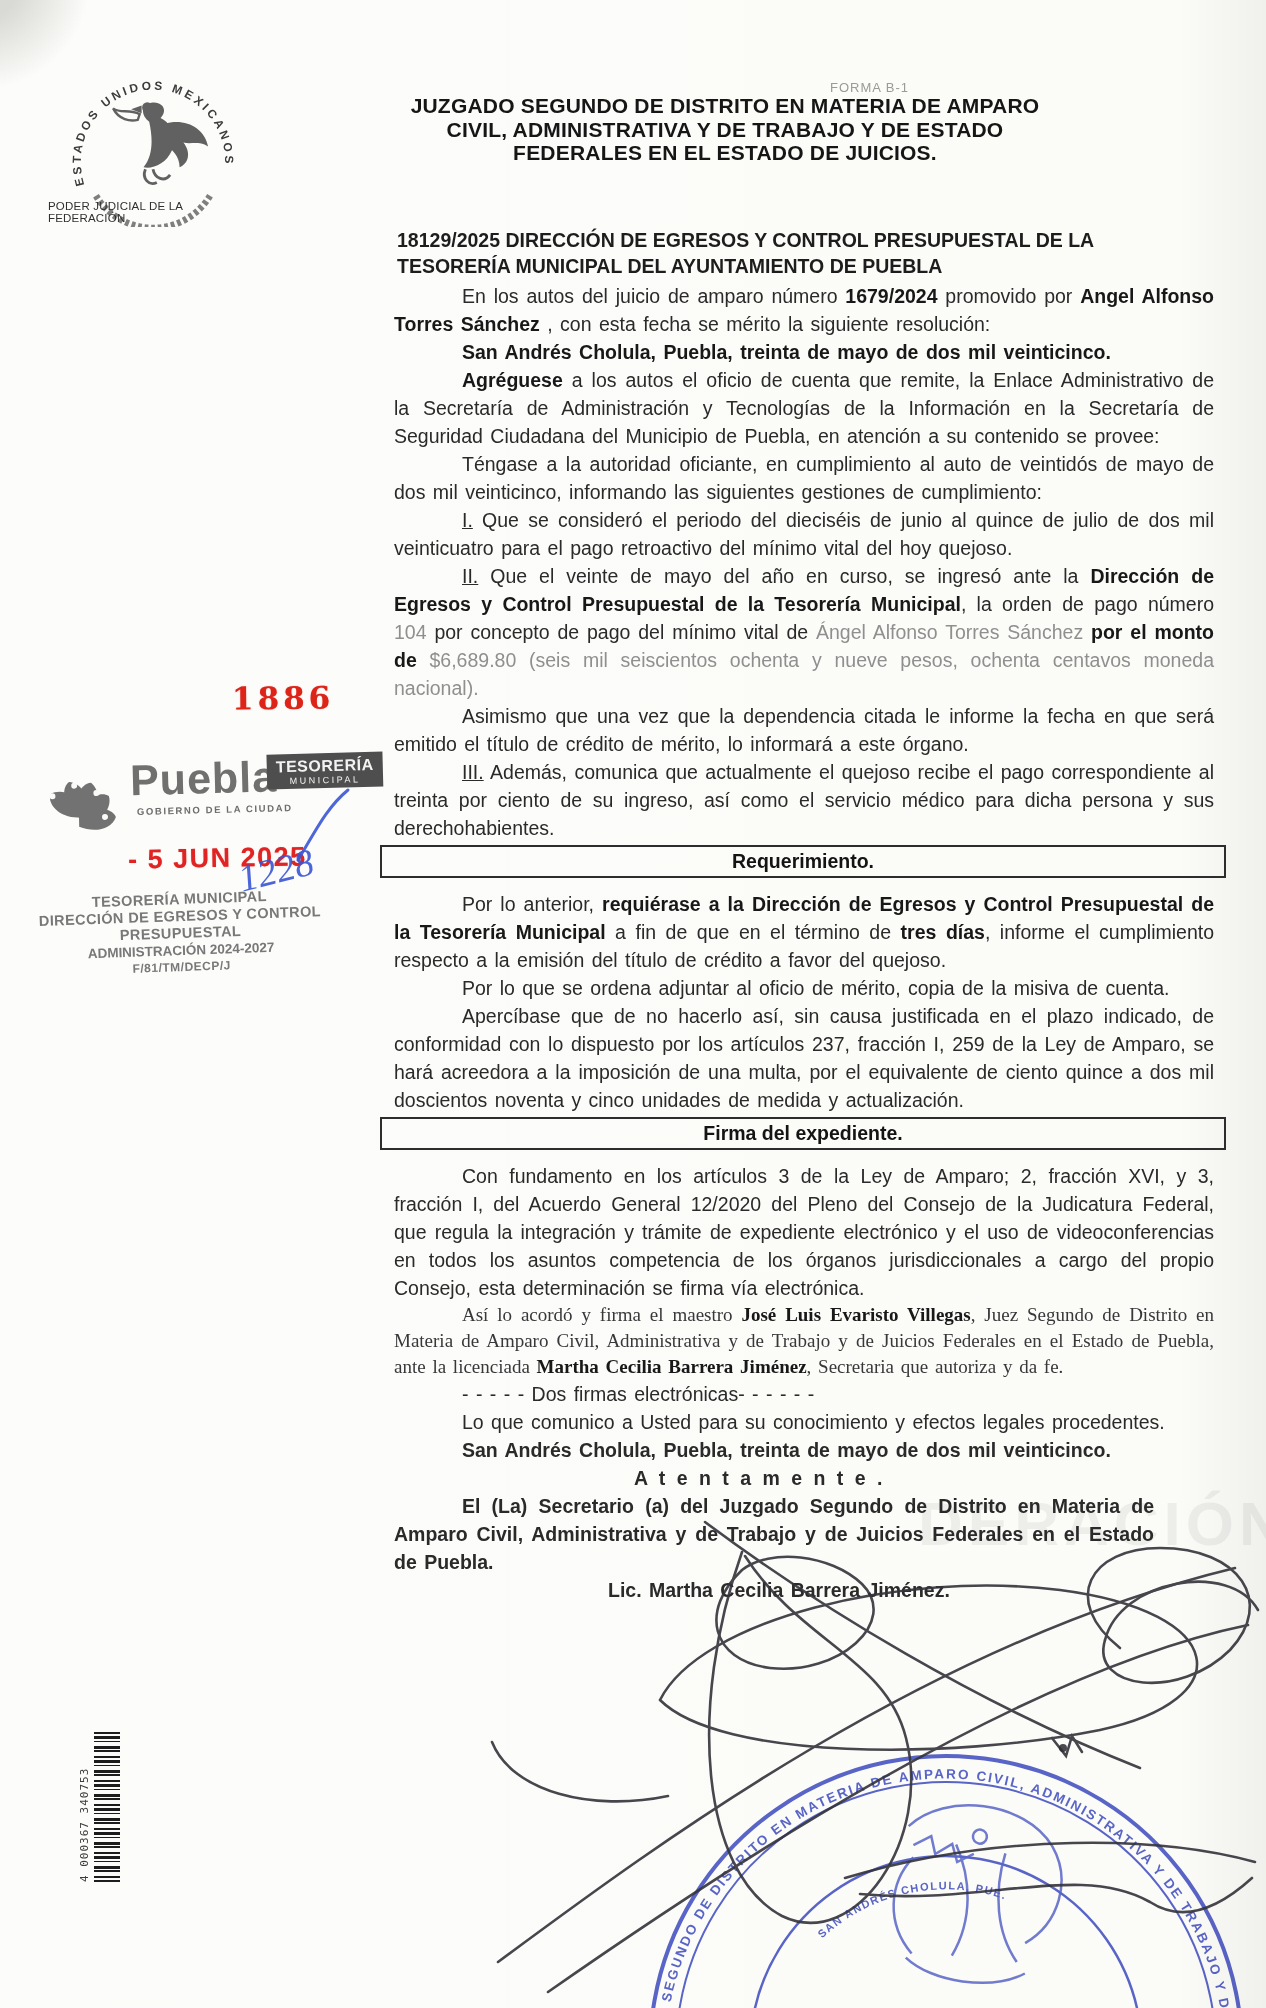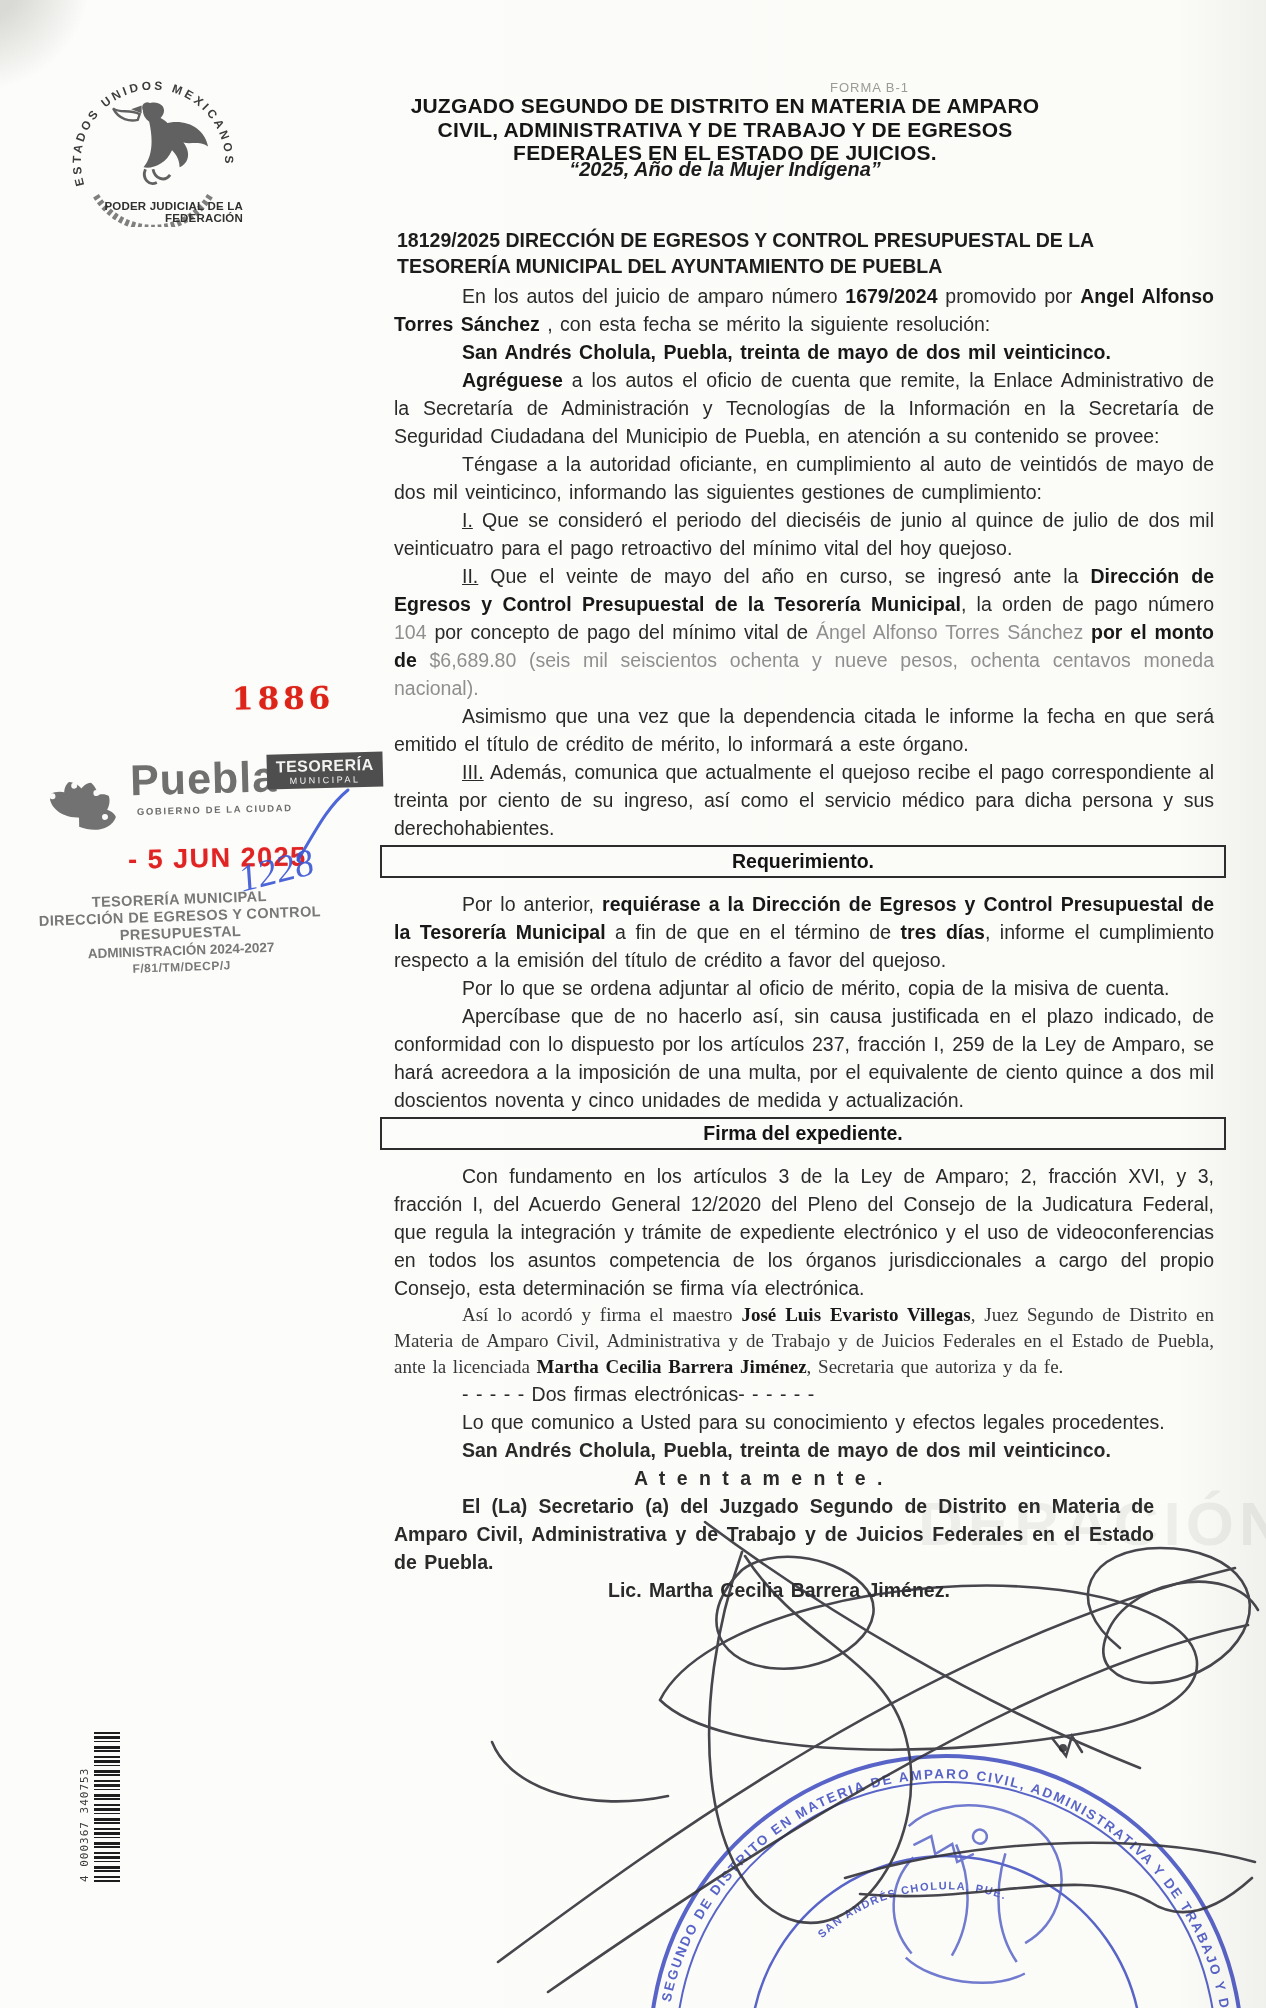--- a/index.html
+++ b/index.html
@@ -9,22 +9,22 @@
       radial-gradient(circle at -20px -20px, #d9d9d5 0 40px, rgba(0,0,0,0) 110px),
       linear-gradient(90deg, #fcfcfa 0%, #fbfbf8 93%, #f0f0ec 100%),
       #fbfbf8;}
   
   .forma{position:absolute;left:830px;top:80px;font-size:13px;color:#9b9b95;letter-spacing:1px;}
   .court-title{position:absolute;left:330px;top:84px;width:790px;text-align:center;
     font-weight:bold;font-size:21px;line-height:23.5px;color:#161616;letter-spacing:.2px;margin-top:10px;}
   .motto{position:absolute;left:330px;top:158px;width:790px;text-align:center;
     font-weight:bold;font-style:italic;font-size:20px;color:#1c1c1c;}
   .seal-svg{position:absolute;left:58px;top:62px;}
-  .seal-caption{position:absolute;left:48px;top:200px;width:195px;text-align:right;
-    font-size:11.5px;font-weight:bold;color:#30302e;letter-spacing:.2px;}
+  .seal-caption{position:absolute;left:48px;top:200px;width:195px;text-align:left;
+    font-size:11.5px;font-weight:normal;color:#30302e;letter-spacing:.2px;}
   
   .addressee{position:absolute;left:397px;top:227px;width:760px;font-weight:bold;
     font-size:19.5px;line-height:26px;color:#1d1d1d;}
   
   .maincol{position:absolute;left:394px;top:282px;width:820px;z-index:2;}
   .maincol p{margin:0;font-size:19.5px;line-height:28px;text-align:justify;
     text-indent:68px;word-spacing:2px;color:#2a2a2a;}
   .maincol p.serifp{font-family:"Liberation Serif",serif;font-size:19px;line-height:26px;color:#38383a;}
   .b{font-weight:bold;color:#181818;}
   .u{text-decoration:underline;}
@@ -100,24 +100,23 @@
       <circle cx="94" cy="47" r="5.5"></circle>
       <path d="M88,45 l-11,4 l11,4 z"></path>
       <path d="M86,54 C74,48 66,54 58,48 C64,60 76,62 84,60 Z" fill="none" stroke="#474747" stroke-width="2.5"></path>
       <path d="M92,112 C88,122 96,130 104,126 M100,112 C102,122 112,126 118,118" fill="none" stroke="#474747" stroke-width="3"></path>
     </g>
   </svg>
   <div class="seal-caption">PODER JUDICIAL DE LA FEDERACIÓN</div>
 
   <div class="court-title">
     <div>JUZGADO SEGUNDO DE DISTRITO EN MATERIA DE AMPARO</div>
-    <div>CIVIL, ADMINISTRATIVA Y DE TRABAJO Y DE EGRESOS</div>
+    <div>CIVIL, ADMINISTRATIVA Y DE TRABAJO Y DE ESTADO</div>
     <div>FEDERALES EN EL ESTADO DE JUICIOS.</div>
   </div>
-  <div class="motto">“2025, Año de la Mujer Indígena”</div>
 
   <div class="addressee">
     <div>18129/2025 DIRECCIÓN DE EGRESOS Y CONTROL PRESUPUESTAL DE LA</div>
     <div>TESORERÍA MUNICIPAL DEL AYUNTAMIENTO DE PUEBLA</div>
   </div>
 
   <div class="maincol">
     <p><span>En los autos del juicio de amparo número </span><span class="b">1679/2024</span><span> promovido por </span><span class="b">Angel Alfonso Torres Sánchez </span><span>, con esta fecha se mérito la siguiente resolución:</span></p>
     <p><span class="b">San Andrés Cholula, Puebla, treinta de mayo de dos mil veinticinco.</span></p>
     <p><span class="b">Agréguese</span><span> a los autos el oficio de cuenta que remite, la Enlace Administrativo de la Secretaría de Administración y Tecnologías de la Información en la Secretaría de Seguridad Ciudadana del Municipio de Puebla, en atención a su contenido se provee:</span></p>

